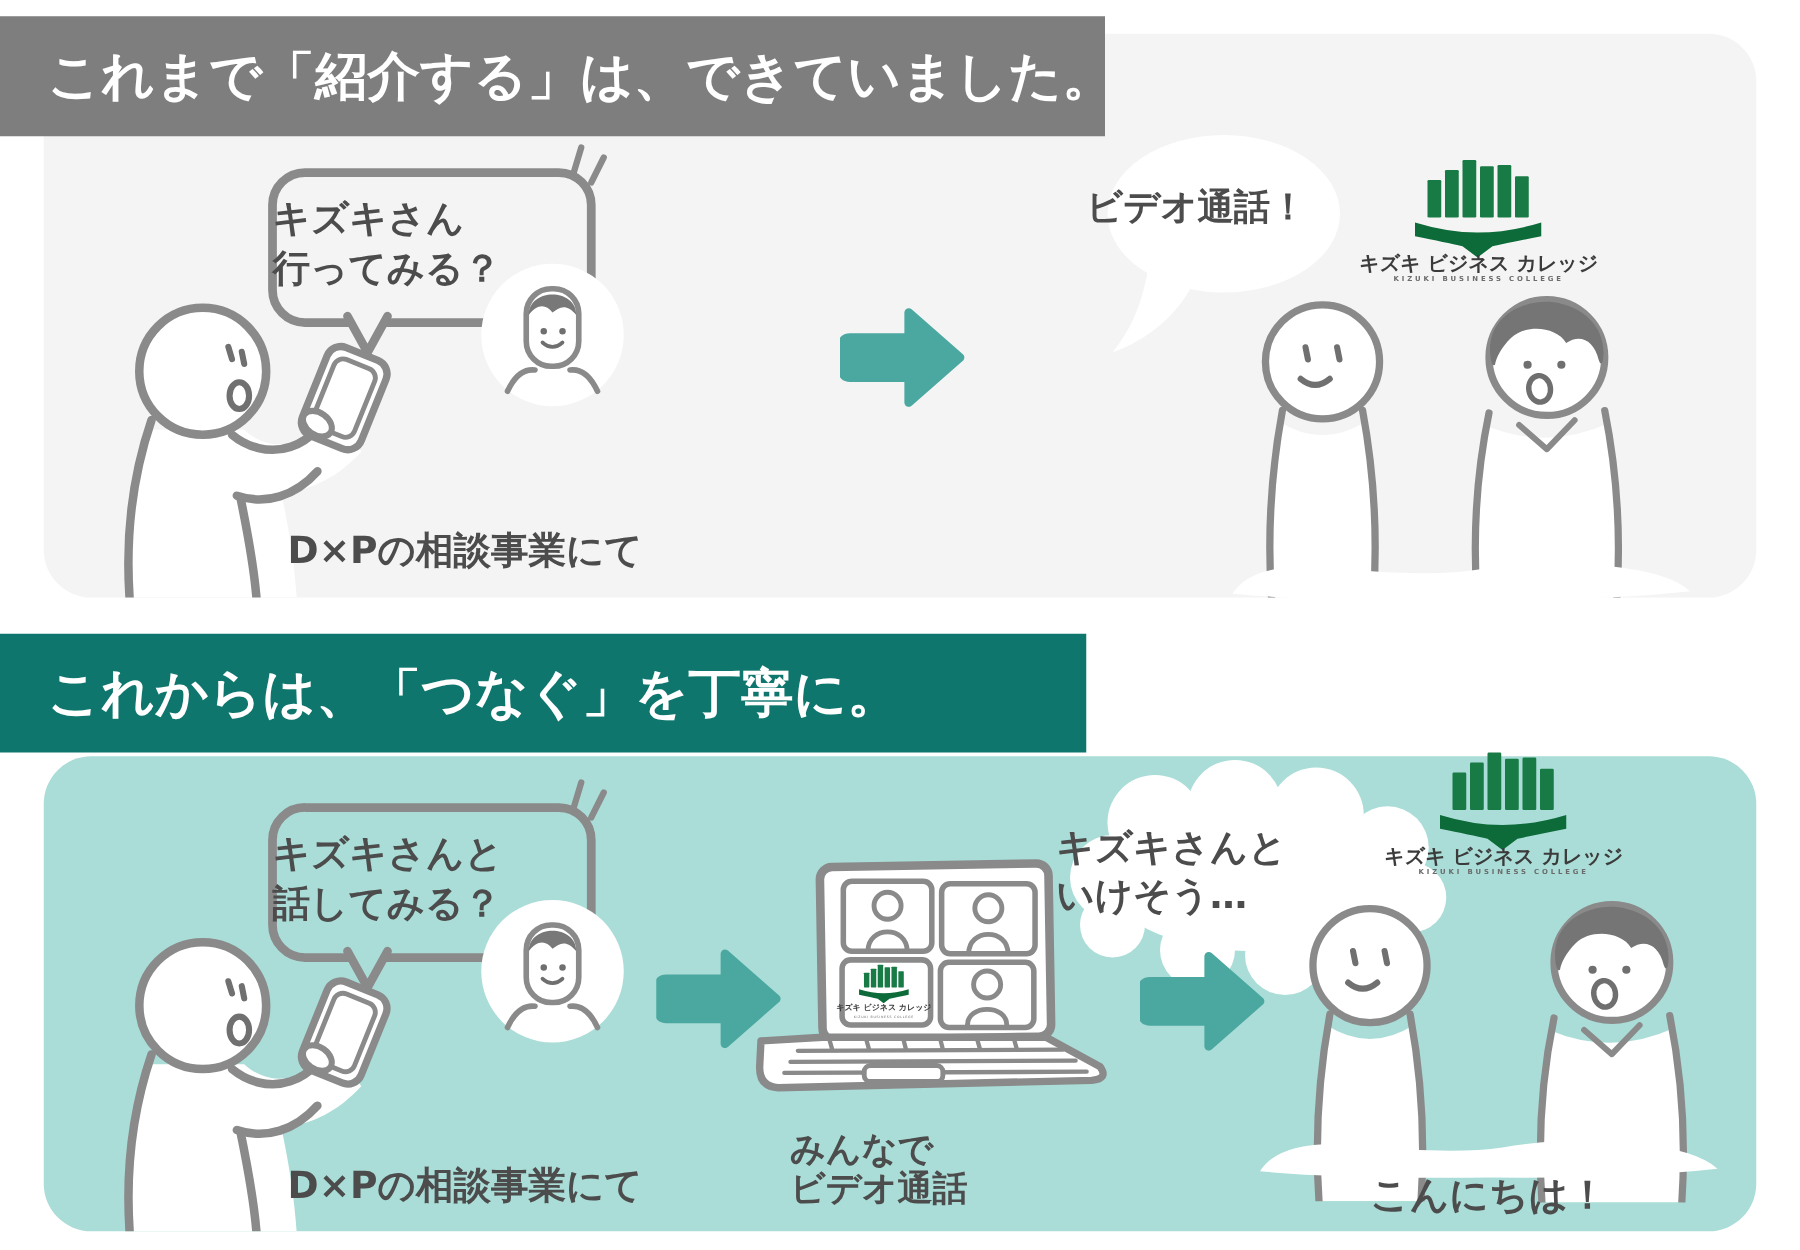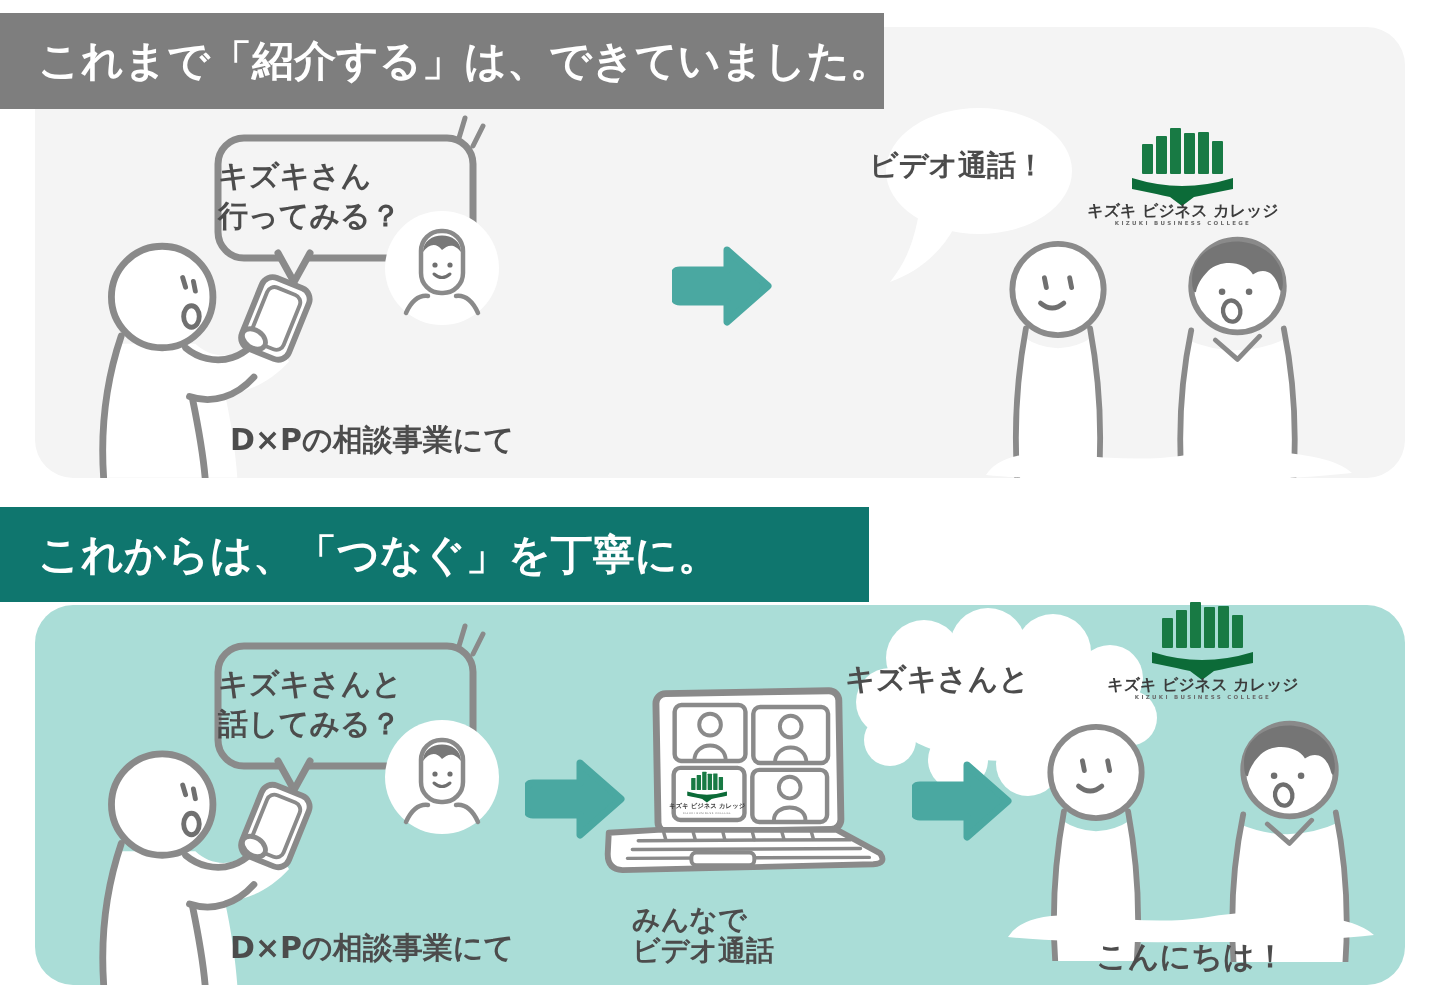--- a/index.html
+++ b/index.html
@@ -229,20 +229,21 @@
   <div class="caption t28" style="left:632px;top:904px;width:215px">
     <span>みんなで</span>
     <span>ビデオ通話</span>
   </div>
 
   <svg class="abs" style="left:838px;top:606px" width="330" height="190" viewBox="0 0 330 190">
     <use href="#def-cloud"></use>
   </svg>
   <div class="bubble-text" style="left:845px;top:660px;width:316px;font-size:30px;line-height:38px">
     <span>キズキさんと</span>
+    <span>いけそう…</span>
   </div>
 
   <svg class="abs" style="left:912px;top:755px" width="100" height="92" viewBox="0 0 100 92">
     <use href="#def-arrow"></use>
   </svg>
 
   <svg class="abs" style="left:1093px;top:600px" width="220" height="100" viewBox="0 0 220 100">
     <use href="#def-kizuki-icon" x="57" y="2"></use>
     <text x="110" y="90" text-anchor="middle" class="logo-jp">キズキ ビジネス カレッジ</text>
     <text x="110" y="99" text-anchor="middle" class="logo-en">KIZUKI BUSINESS COLLEGE</text>

